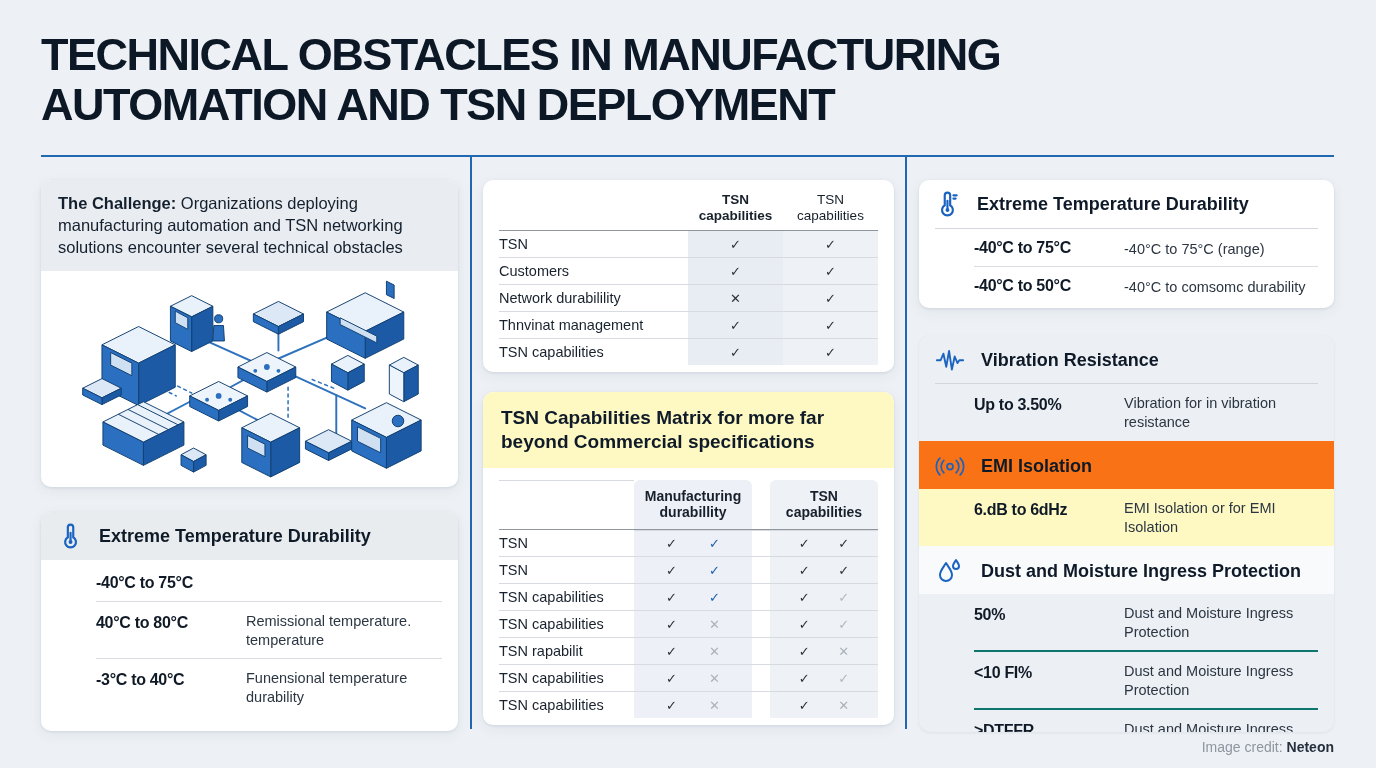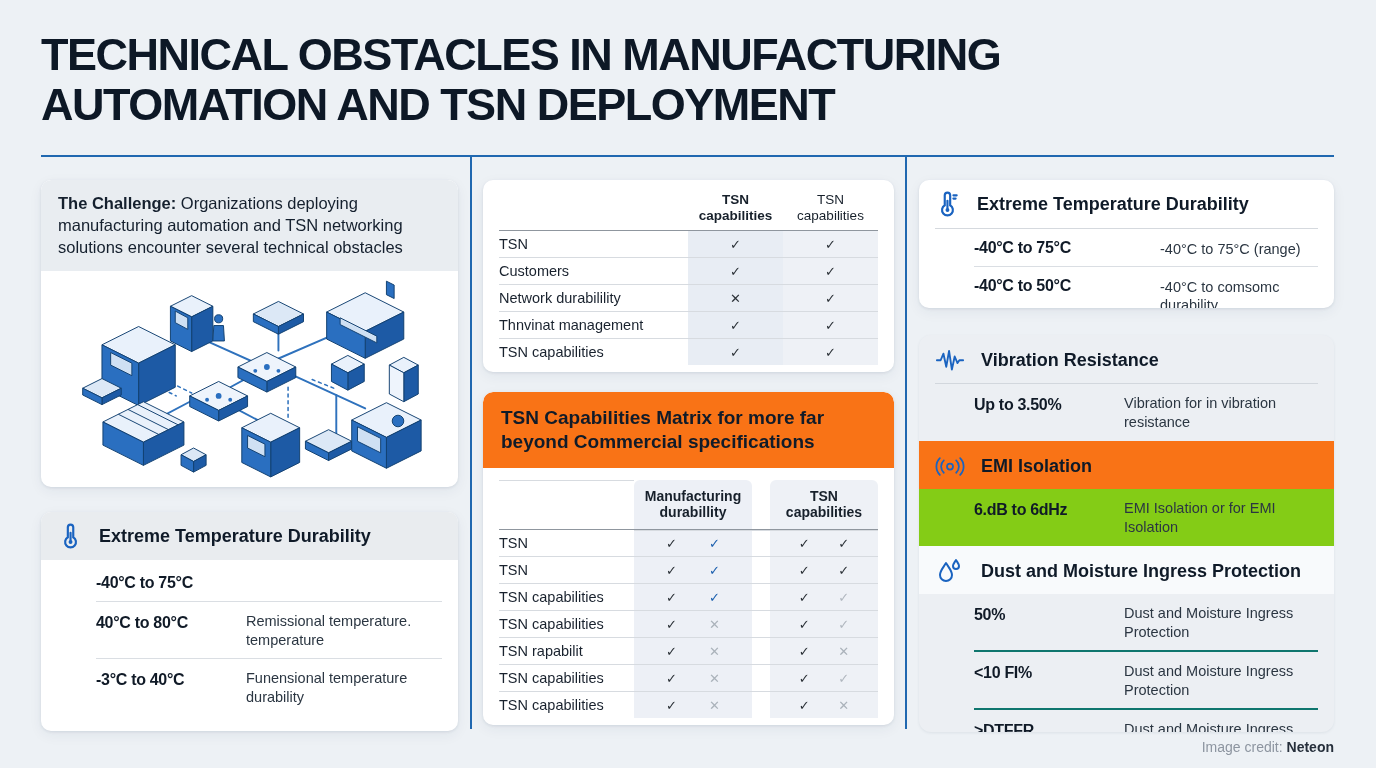--- a/index.html
+++ b/index.html
@@ -61,21 +61,21 @@
   .t1-hcell.bold { font-weight:700; }
   .t1-hcell + .t1-hcell { margin-left:0; }
   .t1-row { display:flex; align-items:stretch; border-top:1px solid #d7dbe0; }
   .t1-row:first-child { border-top:none; }
   .t1-label { flex:1; font-size:14.5px; color:#19222e; padding:5px 4px 5px 0; display:flex; align-items:center; }
   .t1-cell { width:95px; flex:0 0 95px; display:flex; align-items:center; justify-content:center; font-size:13px; }
   .t1-cell.c1 { background:#e8edf4; }
   .t1-cell.c2 { background:#eef1f6; }
 
   .card-matrix { left:483px; top:392px; width:411px; height:333px; overflow:hidden; }
-  .matrix-band { background:#f97316; border-radius:10px 10px 0 0; padding:14px 18px; font-size:19px; font-weight:700; line-height:1.25; color:#101b29; }
+  .matrix-band { background:#fef9c3; border-radius:10px 10px 0 0; padding:14px 18px; font-size:19px; font-weight:700; line-height:1.25; color:#101b29; }
   .matrix-body { padding:12px 16px 8px; }
   .mx-header { display:flex; padding-bottom:0; }
   .mx-header .mx-label { flex:1; }
   .mx-hcell { text-align:center; font-size:14px; font-weight:700; line-height:1.2; white-space:pre-line; color:#17202b;
               display:flex; align-items:center; justify-content:center; padding:8px 0; border-radius:6px 6px 0 0; }
   .mx-g1w { width:118px; flex:0 0 118px; }
   .mx-gap { width:18px; flex:0 0 18px; }
   .mx-g2w { width:108px; flex:0 0 108px; }
   .bg1 { background:#edf0f6; }
   .bg2 { background:#eef1f6; }
@@ -90,30 +90,30 @@
   .mxd { color:#2b3137; }
   .mb  { color:#1b5fae; }
   .mg  { color:#b0b7bf; }
   .mx  { color:#aab2ba; }
 
   
   .card-righttemp { left:919px; top:180px; width:415px; height:128px; overflow:hidden; }
   .card-righttemp .sec-head { border-bottom:1px solid #d5d9de; margin:0 16px; padding:11px 0; }
   .card-righttemp .spec-rows { padding:0 16px 4px 55px; }
   .card-righttemp .spec-row { padding:8px 0 7px; }
-  .card-righttemp .spec-desc { padding-top:3px;margin-left:36px; }
+  .card-righttemp .spec-desc { padding-top:3px; }
 
   .card-env { left:919px; top:335px; width:415px; height:397px; background:#ecEFF3; background:#eceff3; border-radius:12px; overflow:hidden;
               box-shadow:0 1px 3px rgba(30,50,80,.08); position:absolute; }
   .env-sec-head { display:flex; align-items:center; gap:16px; padding:12px 16px 10px; }
   .env-sec-head .ic { width:30px; height:26px; flex:0 0 30px; display:flex; align-items:center; justify-content:center; }
   .env-rule { height:1px; background:#d2d7dd; margin:0 16px; }
   .env-row { display:flex; align-items:flex-start; padding:10px 16px 10px 55px; }
   .emi-band { background:#f97316; }
-  .emi-rowbg { background:#84cc16; }
+  .emi-rowbg { background:#fef9c3; }
   .dust-head { background:#f8fafc; }
   .dust-rows .spec-row { border-top:2px solid #0f766e; }
   .dust-rows { padding:0 16px 6px 55px; }
   .dust-rows .spec-row:first-child { border-top:none; }
 
   
   .credit { position:absolute; right:42px; top:739px; font-size:14px; color:#8d95a0; }
   .credit b { color:#262f3b; font-weight:700; }
 </style>
 </head>

